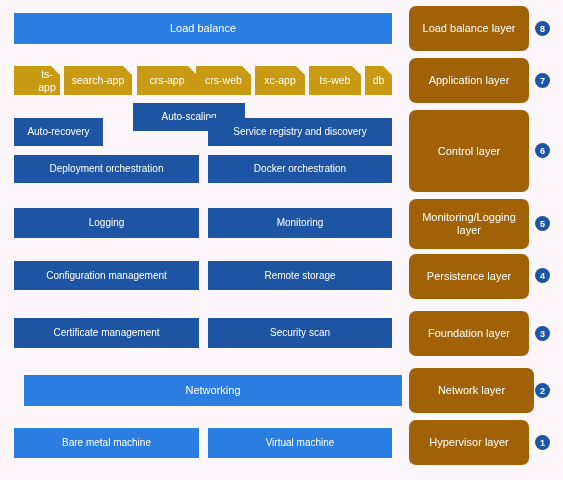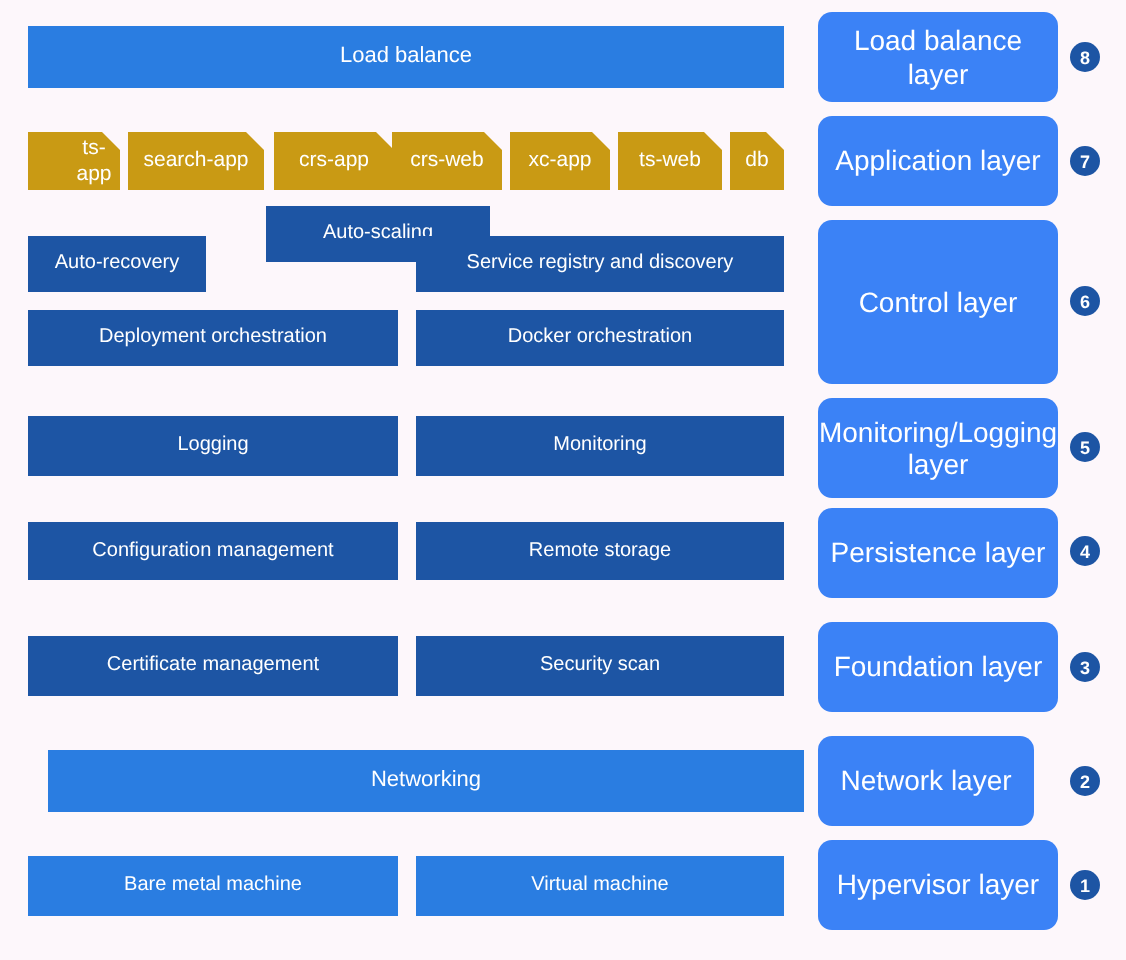--- a/index.html
+++ b/index.html
@@ -40,23 +40,23 @@
   .blue-deep   { background: #1d55a4; }
 
   .tag {
     background: #c99a14;
     font-size: 10.5px;
     -webkit-clip-path: polygon(0 0, calc(100% - 9px) 0, 100% 9px, 100% 100%, 0 100%);
     clip-path: polygon(0 0, calc(100% - 9px) 0, 100% 9px, 100% 100%, 0 100%);
   }
 
   .layer {
-    background: #3b82f6;
+    background: #a16207;
     border-radius: 7px;
-    font-size: 14px;
+    font-size: 11px;
   }
 
   .badge {
     position: absolute;
     width: 15px;
     height: 15px;
     border-radius: 50%;
     background: #1d55a4;
     color: #fff;
     font-size: 9px;
@@ -185,21 +185,21 @@
     <span>4</span>
   </div>
 
   <div class="box layer" style="left:409px; top:311px; width:120px; height:45px;">
     <span>Foundation layer</span>
   </div>
   <div class="badge" style="left:535px; top:326px;">
     <span>3</span>
   </div>
 
-  <div class="box layer" style="left:409px; top:368px; width:108px; height:45px;">
+  <div class="box layer" style="left:409px; top:368px; width:125px; height:45px;">
     <span>Network layer</span>
   </div>
   <div class="badge" style="left:535px; top:383px;">
     <span>2</span>
   </div>
 
   <div class="box layer" style="left:409px; top:420px; width:120px; height:45px;">
     <span>Hypervisor layer</span>
   </div>
   <div class="badge" style="left:535px; top:435px;">

